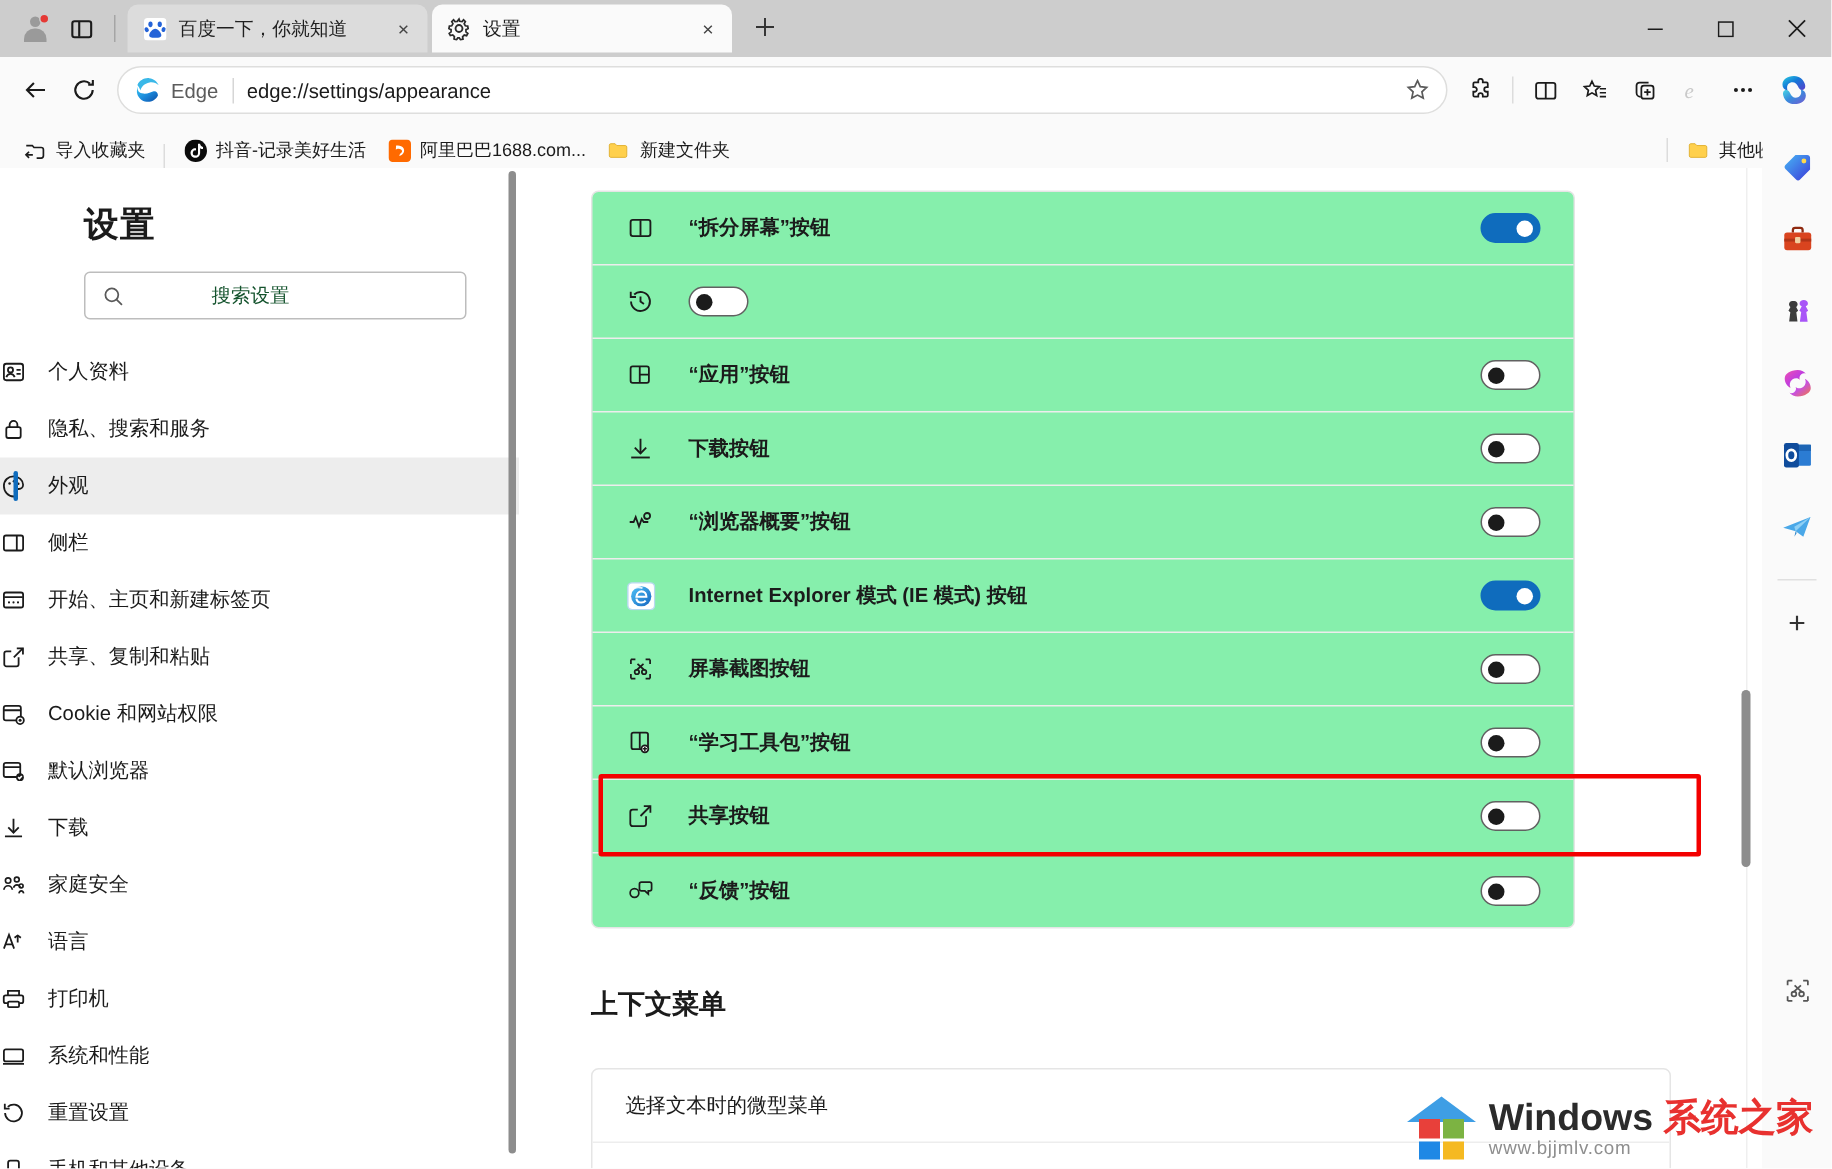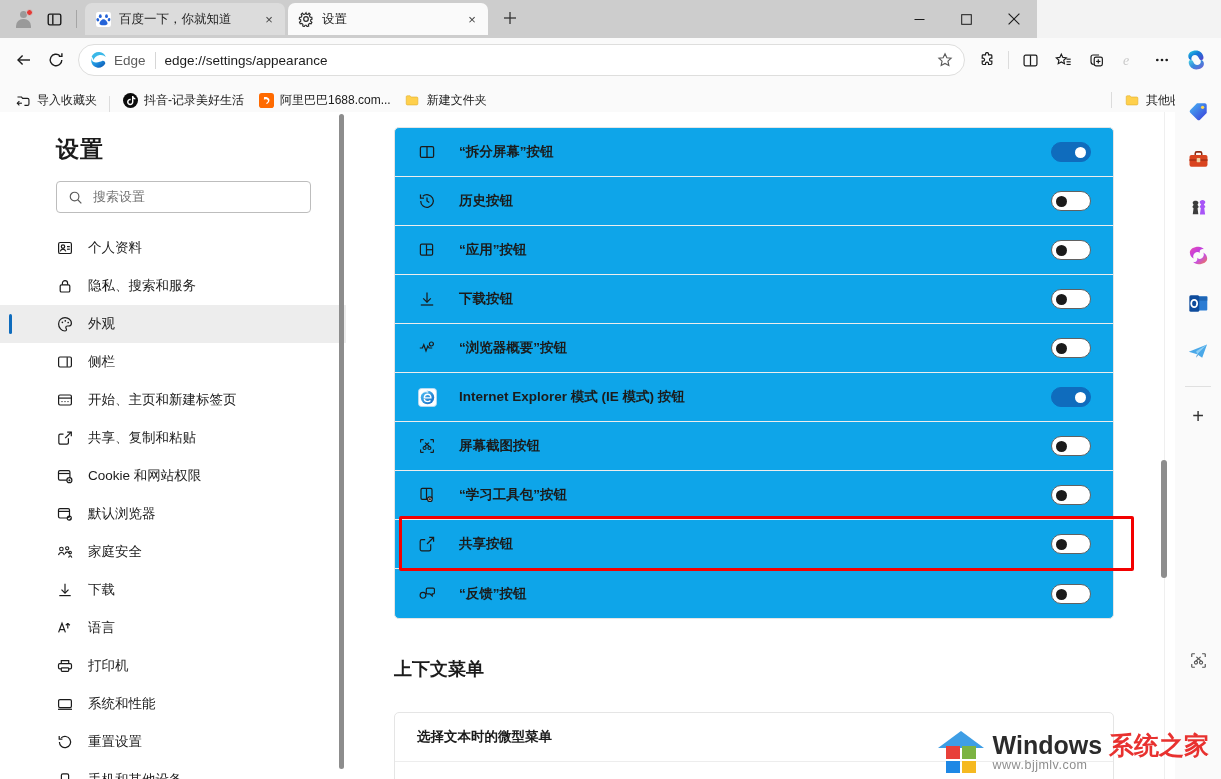--- a/index.html
+++ b/index.html
@@ -6,21 +6,21 @@
   html, body {
     width: 1221px; height: 779px;
     overflow: hidden;
     font-family: "Liberation Sans", "DejaVu Sans", sans-serif;
     background: #fff;
   }
   #app { position: relative; width: 1221px; height: 779px; background: #f3f3f3; }
 
   
   .tabstrip {
-    position: absolute; left:0; top:0; width:1037px; height:38px;
+    position: absolute; left:0; top:0; width:1221px; height:38px;
     background: #cdcdcd;
     display: flex; align-items: flex-end;
   }
   .tb-left { display:flex; align-items:center; height:38px; padding-left:8px; gap:2px; }
   .profile-btn {
     width:30px; height:30px; border-radius:4px;
     display:flex; align-items:center; justify-content:center;
     position: relative;
   }
   .avatar-glyph { width:17px; height:17px; position:relative; }
@@ -102,45 +102,45 @@
   .setnav-title {
     font-size:23px; font-weight:600; color:#1b1b1b;
     padding-left:56px; margin-bottom:16px; letter-spacing:1px;
   }
   .searchbox {
     margin-left:56px; width:255px; height:32px;
     border:1px solid #bdbdbd; border-radius:4px;
     display:flex; align-items:center; gap:10px; padding:0 10px;
     background:#fff;
   }
-  .searchbox .ph { color:#737373; font-size:13px; }
+  .searchbox .ph { color:#14532d; font-size:13px;margin-left:48px; }
   .navlist { margin-top:16px; }
   .navrow {
     height:38px; display:flex; align-items:center; gap:14px;
-    padding-left:56px; position:relative; font-size:13.5px; color:#1b1b1b;
+    position:relative; font-size:13.5px; color:#1b1b1b;
   }
   .navrow.selected { background:#ededed; }
   .navrow.selected::before {
     content:""; position:absolute; left:56px; top:9px; width:3px; height:20px;
     background:#0f6cbd; border-radius:2px; margin-left:-47px;
   }
   .navrow .nicon { width:18px; height:18px; flex:0 0 18px; display:flex; align-items:center; justify-content:center; color:#1b1b1b;}
   .navscroll {
     position:absolute; left:338px; top:2px; width:7px; height:660px;
   }
   .navscroll .thumb { position:absolute; left:1px; top:0px; width:5px; height:655px; background:#8d8d8d; border-radius:3px; }
 
   
   .content {
     position:absolute; left:346px; top:0; width:829px; height:667px;
     background:#ffffff; overflow:hidden;
   }
   .card {
-    position:absolute; left:48px; top:15px; width:720px;
-    border:1px solid #e5e5e5; border-radius:5px; background:#0ea5e9;
+    position:absolute; left:48px; top:15px; width:656px;
+    border:1px solid #e5e5e5; border-radius:5px; background:#86efac;
   }
   .srow {
     height:49px; display:flex; align-items:center; padding:0 22px 0 22px;
     border-bottom:1px solid #ededed; position:relative;
   }
   .srow:last-child { border-bottom:none; }
   .srow .ricon { width:20px; height:20px; flex:0 0 20px; display:flex; align-items:center; justify-content:center; margin-right:22px; }
   .srow .rlabel { font-size:13.5px; color:#1b1b1b; font-weight:600; flex:1; }
   .toggle {
     width:40px; height:20px; border-radius:10px; position:relative; flex:0 0 40px;
@@ -150,21 +150,21 @@
   .toggle.on { background:#0f6cbd; border:1px solid #0f6cbd; }
   .toggle.on .knob { position:absolute; right:4px; top:4px; width:11px; height:11px; border-radius:50%; background:#ffffff; }
 
   .sect-title {
     position:absolute; left:48px; font-size:18px; font-weight:700; color:#1b1b1b;
   }
   .card2 {
     position:absolute; left:48px; width:720px;
     border:1px solid #e5e5e5; border-radius:5px; background:#fff;
   }
-  .card2 .srow .rlabel { font-weight:700; }
+  .card2 .srow .rlabel { font-weight:400; }
 
   .highlight-box {
     position:absolute; left:53px; top:404px; width:735px; height:55px;
     border:3px solid #f30000; border-radius:2px; pointer-events:none;
   }
 
   .contentscroll { position:absolute; right:6px; top:0; width:9px; height:667px; }
   .contentscroll .ctrack { position:absolute; left:4px; top:0; width:1px; height:667px; background:#efefef; }
   .contentscroll .cthumb { position:absolute; left:1px; top:348px; width:6px; height:118px; background:#8d8d8d; border-radius:3px; }
 
@@ -520,44 +520,44 @@
                 <rect x="1.5" y="2.6" width="11" height="9.4" rx="1.4"></rect>
                 <line x1="1.7" y1="5.4" x2="12.3" y2="5.4"></line>
                 <circle cx="12.3" cy="12.1" r="2.6" fill="#1b1b1b" stroke="none"></circle>
                 <path d="M11.1 12.1l.85.9 1.6-1.7" stroke="#fff" stroke-width="1.1"></path>
               </svg>
             </span>
           <span>默认浏览器</span>
         </div>
         <div class="navrow">
           <span class="nicon">
+              <svg width="16" height="16" viewBox="0 0 16 16" fill="none" stroke="#1b1b1b" stroke-width="1.2">
+                <line x1="8" y1="1.8" x2="8" y2="11"></line>
+                <path d="M4.5 7.6L8 11.1l3.5-3.5"></path>
+                <line x1="2.3" y1="13.6" x2="13.7" y2="13.6"></line>
+              </svg>
+            </span>
+          <span>下载</span>
+        </div>
+        <div class="navrow">
+          <span class="nicon">
               <svg width="16" height="16" viewBox="0 0 16 16" fill="none" stroke="#1b1b1b" stroke-width="1.1">
                 <circle cx="4.4" cy="5" r="1.8"></circle>
                 <circle cx="10.2" cy="4.3" r="1.6"></circle>
                 <path d="M1.5 11.2c.4-1.7 1.5-2.7 2.9-2.7s2.5 1 2.9 2.7"></path>
                 <path d="M8 9.9c.4-1.3 1.3-2 2.3-2s1.9.7 2.3 2"></path>
                 <circle cx="13.1" cy="8.6" r="1.3"></circle>
                 <path d="M11.6 13.6c.3-1.1 1-1.7 1.6-1.7s1.3.6 1.6 1.7"></path>
               </svg>
             </span>
           <span>家庭安全</span>
         </div>
         <div class="navrow">
           <span class="nicon">
               <svg width="16" height="16" viewBox="0 0 16 16" fill="none" stroke="#1b1b1b" stroke-width="1.2">
-                <line x1="8" y1="1.8" x2="8" y2="11"></line>
-                <path d="M4.5 7.6L8 11.1l3.5-3.5"></path>
-                <line x1="2.3" y1="13.6" x2="13.7" y2="13.6"></line>
-              </svg>
-            </span>
-          <span>下载</span>
-        </div>
-        <div class="navrow">
-          <span class="nicon">
-              <svg width="16" height="16" viewBox="0 0 16 16" fill="none" stroke="#1b1b1b" stroke-width="1.2">
                 <path d="M1.6 12.4L5 3.2l3.4 9.2"></path>
                 <line x1="2.7" y1="9.6" x2="7.3" y2="9.6"></line>
                 <path d="M10.8 3.6v4.8"></path>
                 <path d="M12.9 5.2l-2.1-1.6-2.1 1.6" stroke-linejoin="round"></path>
               </svg>
             </span>
           <span>语言</span>
         </div>
         <div class="navrow">
           <span class="nicon">
@@ -620,21 +620,20 @@
             </span>
         </div>
         <div class="srow">
           <span class="ricon">
               <svg width="18" height="18" viewBox="0 0 18 18" fill="none" stroke="#1b1b1b" stroke-width="1.25">
                 <path d="M2.7 9a6.3 6.3 0 1 0 2.1-4.7"></path>
                 <path d="M2.5 2.5v3.5h3.5"></path>
                 <path d="M9 5.6V9l2.3 1.6"></path>
               </svg>
             </span>
-          <span class="rlabel">历史按钮</span>
           <span class="toggle off">
               <span class="knob"></span>
             </span>
         </div>
         <div class="srow">
           <span class="ricon">
               <svg width="18" height="18" viewBox="0 0 18 18" fill="none" stroke="#1b1b1b" stroke-width="1.2">
                 <rect x="2.4" y="3.2" width="12.2" height="11" rx="1.4"></rect>
                 <line x1="8.5" y1="3.4" x2="8.5" y2="14"></line>
                 <line x1="8.5" y1="8.7" x2="14.4" y2="8.7"></line>

